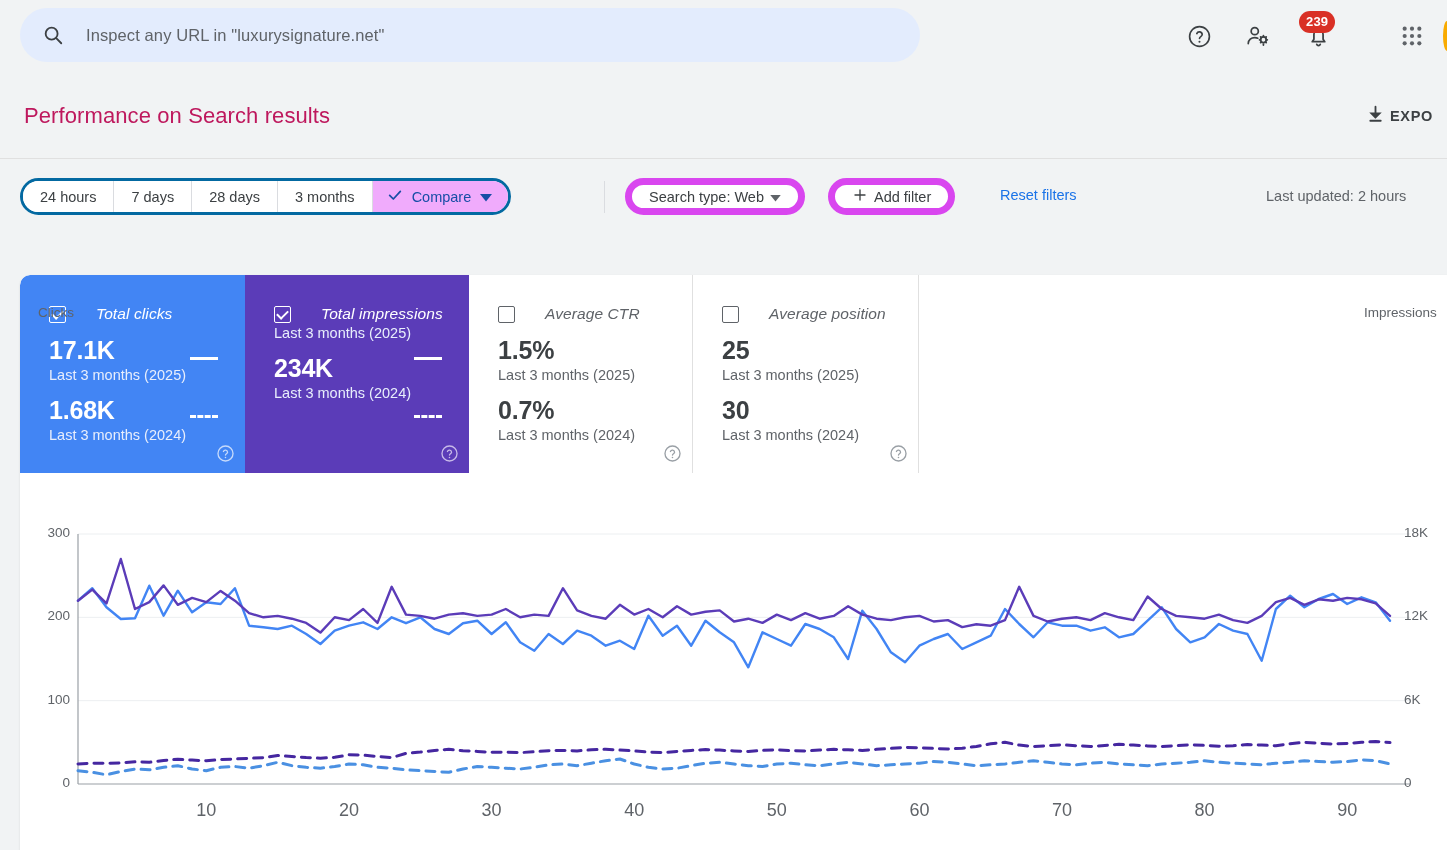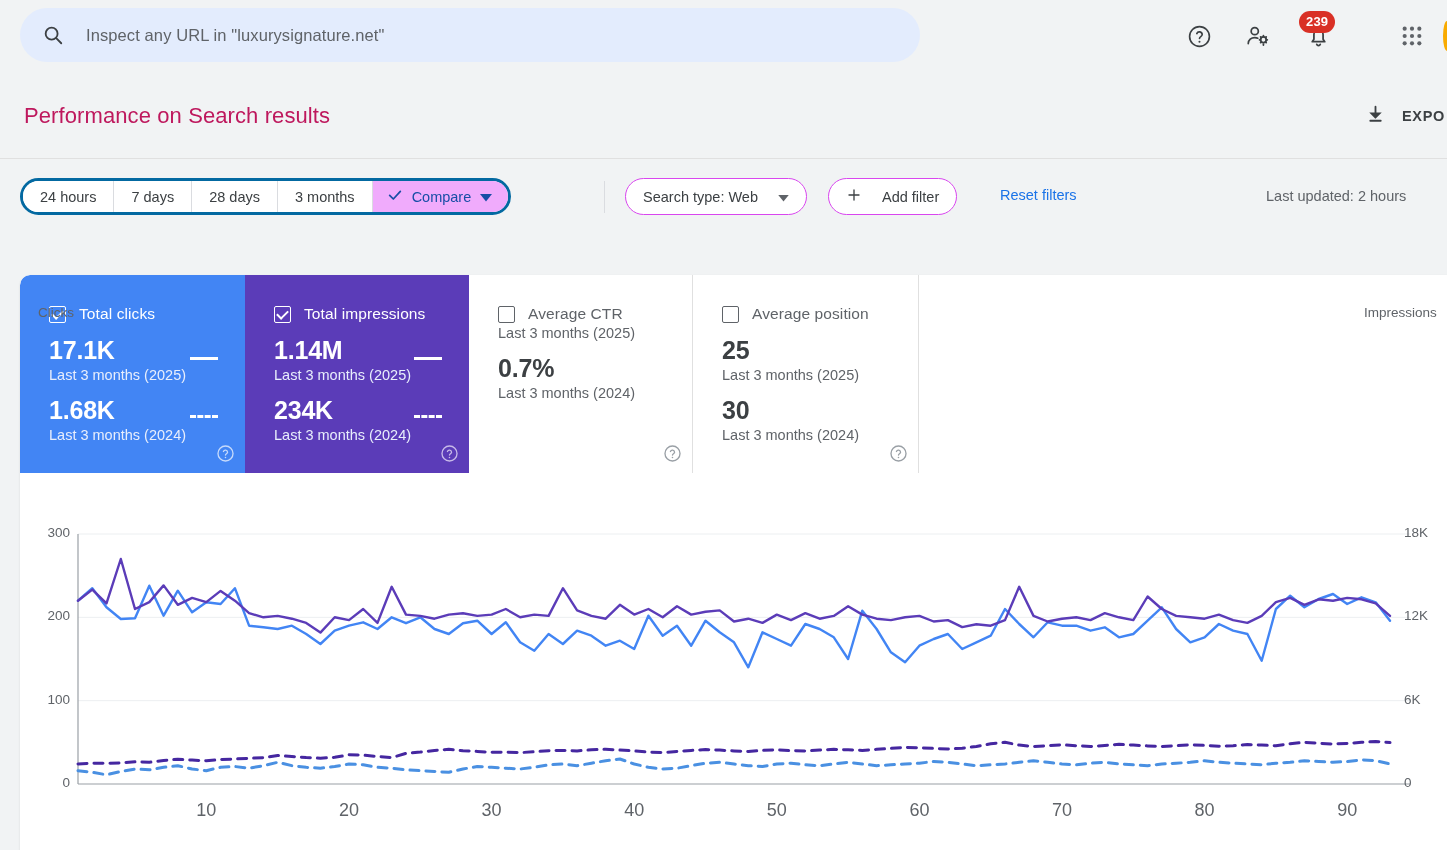--- a/index.html
+++ b/index.html
@@ -45,21 +45,21 @@
     background: #f9ab00; border-radius: 50%;
   }
 
   
   #page-title {
     position: absolute; left: 24px; top: 103px;
     font-size: 22px; color: #be185d; letter-spacing: .1px;
   }
   #export-btn {
     position: absolute; left: 1365px; top: 104px;
-    display: flex; align-items: center; gap: 16px;
+    display: flex; align-items: center; gap: 4px;
     color: #3c4043; font-size: 14.5px; font-weight: 600; letter-spacing: .7px;
     white-space: nowrap;
   }
   #divider-1 {
     position: absolute; left: 0; top: 158px; width: 1447px; height: 1px;
     background: #e0e0e0;
   }
 
   
   #seg {
@@ -75,22 +75,22 @@
   #seg .seg-btn:last-child { border-right: none; }
   #seg .seg-btn.active {
     background: #f0abfc; color: #174ea6; gap: 9px; padding: 0 16px 0 14px;
   }
   .vsep {
     position: absolute; left: 604px; top: 181px; width: 1px; height: 32px;
     background: #dadce0;
   }
   .pill {
     position: absolute; top: 178px; height: 37px;
-    display: flex; align-items: center; gap: 20px;
-    border: 1px solid #d946ef; border-radius: 19px; background: #fff;
+    display: flex; align-items: center; gap: 6px;
+    border: 7px solid #d946ef; border-radius: 19px; background: #fff;
     padding: 0 17px; font-size: 14.5px; color: #3c4043; white-space: nowrap;
   }
   #search-type-pill { left: 625px; }
   #add-filter-pill  { left: 828px; }
   #reset-filters {
     position: absolute; left: 1000px; top: 187px;
     font-size: 14.5px; color: #1a73e8; font-weight: 500; white-space: nowrap;
   }
   #last-updated {
     position: absolute; left: 1266px; top: 188px;
@@ -111,21 +111,21 @@
   .card {
     position: relative; height: 198px; padding: 30px 0 0 29px;
     border-right: 1px solid #e0e0e0;
   }
   .card.sel { border-right: none; }
   #card-clicks      { width: 225px; background: #4285f4; border-radius: 10px 0 0 0; }
   #card-impressions { width: 224px; background: #5b3cb8; }
   #card-ctr         { width: 224px; background: #fff; }
   #card-position    { width: 226px; background: #fff; }
 
-  .card .head { display: flex; align-items: center; gap: 13px; }
+  .card .head { display: flex; align-items: center; gap: 30px; font-style: italic; }
   .cbox {
     width: 17px; height: 17px; border-radius: 2px; flex: none;
     display: flex; align-items: center; justify-content: center;
   }
   .cbox.on  { border: 1.6px solid #fff; }
   .cbox.off { border: 1.6px solid #5f6368; }
   .cbox.on::after {
     content: ""; width: 9px; height: 5px; margin-top: -2px;
     border-left: 2px solid #fff; border-bottom: 2px solid #fff;
     transform: rotate(-45deg);
@@ -302,40 +302,40 @@
           <circle cx="12" cy="17" r="1" fill="#c5d9fb" stroke="none"></circle>
         </svg>
       </span>
     </div>
 
     <div class="card sel" id="card-impressions">
       <div class="head">
         <span class="cbox on"></span>
         <span class="title">Total impressions</span>
       </div>
-      <div class="big">1.14M</div>
       <div class="sub">Last 3 months (2025)</div>
       <div class="big">234K</div>
       <div class="sub">Last 3 months (2024)</div>
       <div class="legend-line solid"></div>
       <div class="legend-line dashed"></div>
       <span class="help-corner">
         <svg width="19" height="19" viewBox="0 0 24 24" fill="none" stroke="#c7b9e8" stroke-width="1.7">
           <circle cx="12" cy="12" r="9.5"></circle>
           <path d="M9.4 9.4a2.7 2.7 0 015.2 1c0 1.8-2.6 2-2.6 3.5" stroke-linecap="round"></path>
           <circle cx="12" cy="17" r="1" fill="#c7b9e8" stroke="none"></circle>
         </svg>
       </span>
     </div>
 
     <div class="card unsel" id="card-ctr">
       <div class="head">
         <span class="cbox off"></span>
         <span class="title">Average CTR</span>
       </div>
+      <div class="big">1.5%</div>
       <div class="sub">Last 3 months (2025)</div>
       <div class="big">0.7%</div>
       <div class="sub">Last 3 months (2024)</div>
       <span class="help-corner">
         <svg width="19" height="19" viewBox="0 0 24 24" fill="none" stroke="#9aa0a6" stroke-width="1.7">
           <circle cx="12" cy="12" r="9.5"></circle>
           <path d="M9.4 9.4a2.7 2.7 0 015.2 1c0 1.8-2.6 2-2.6 3.5" stroke-linecap="round"></path>
           <circle cx="12" cy="17" r="1" fill="#9aa0a6" stroke="none"></circle>
         </svg>
       </span>

